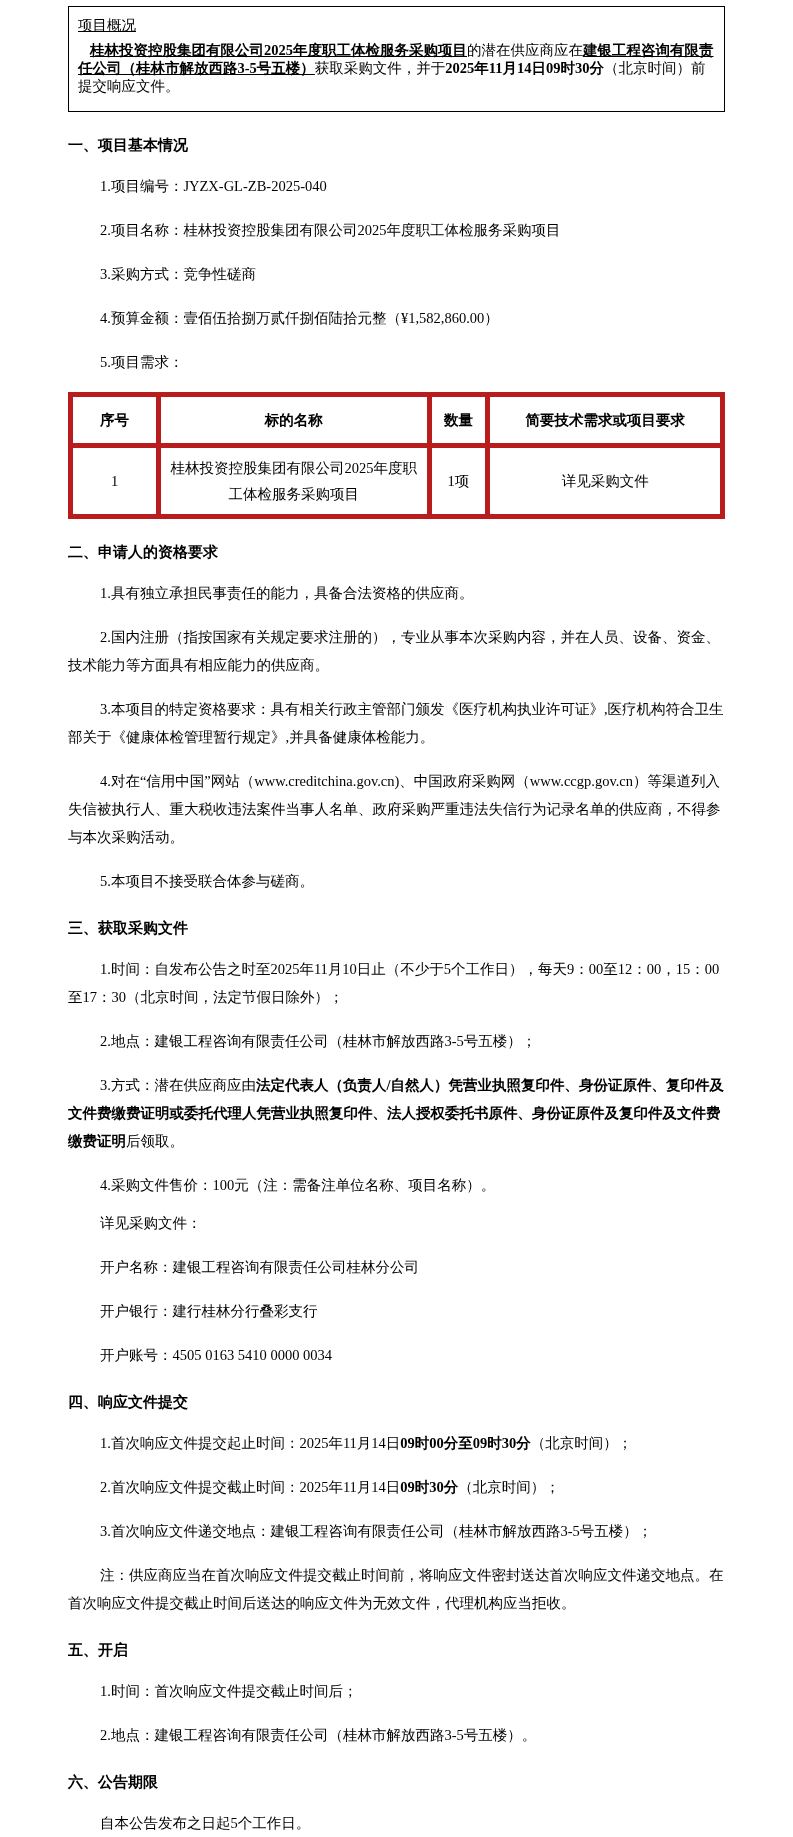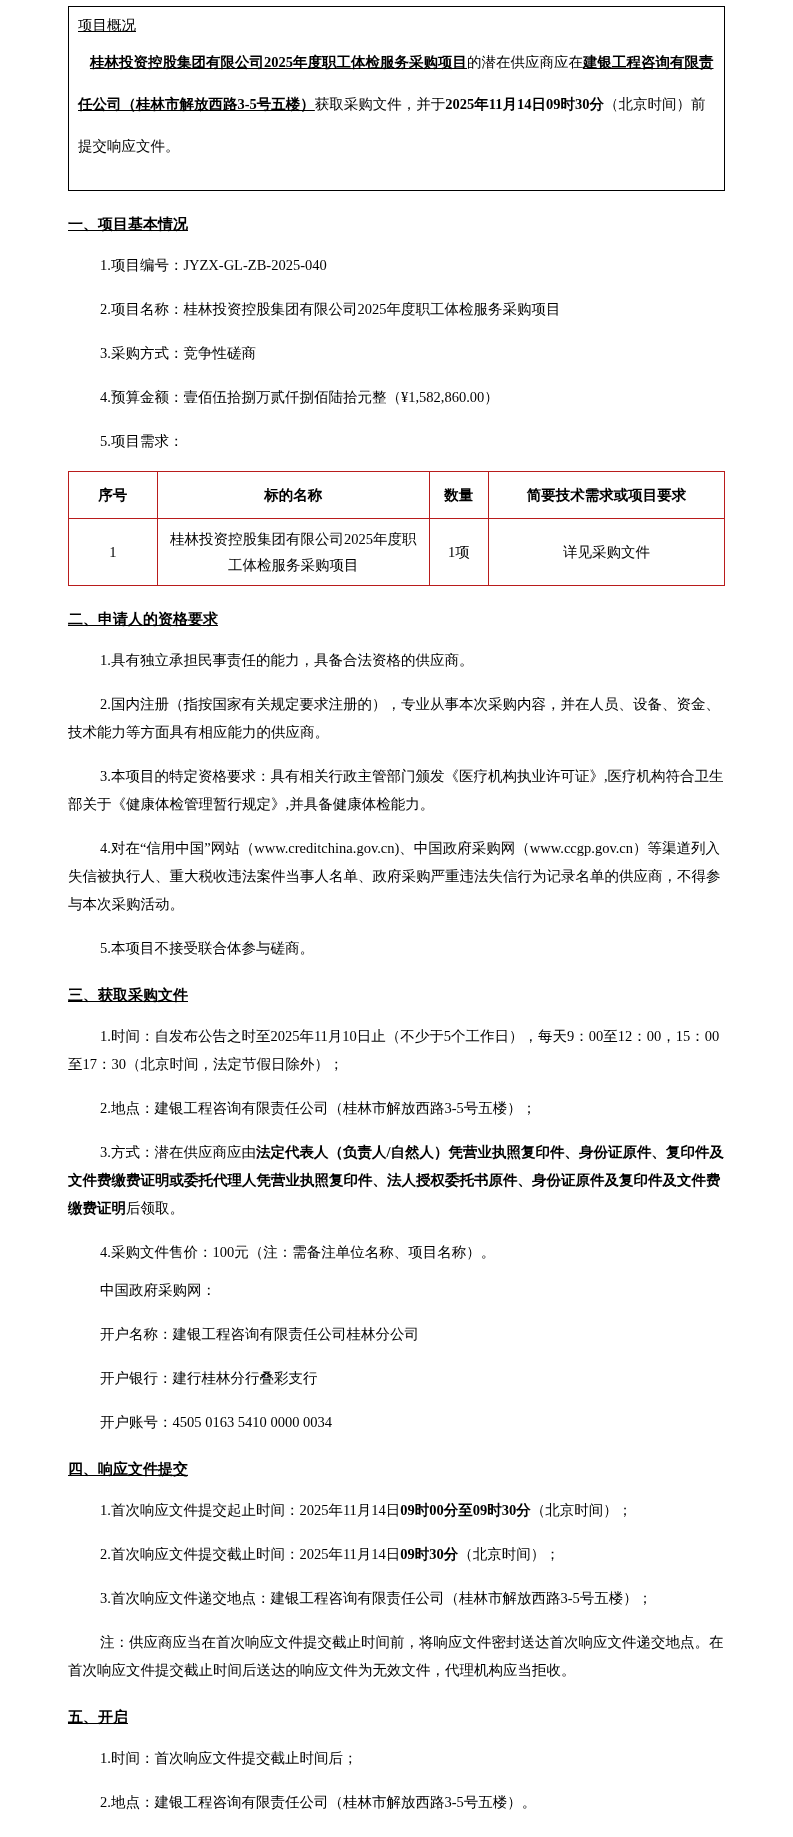--- a/index.html
+++ b/index.html
@@ -14,41 +14,41 @@
   .doc-title {
     font-size:19px; font-weight:bold; text-align:center;
     margin:0 0 12px 0; line-height:24px;
   }
 
   .overview-box {
     border:1px solid #000;
     padding:6px 9px 12px 9px;
   }
   .overview-label { line-height:24px;text-decoration:underline; }
-  .overview-text { margin:4px 0 11px 0; line-height:42px; text-indent:12px; }
+  .overview-text { margin:4px 0 4px 0; line-height:18px; text-indent:12px; }
 
   .bd { font-weight:bold; }
   .ul { text-decoration:underline; }
 
   .sec-heading {
     font-size:15px; font-weight:bold;
-    margin:22px 0 6px 0; line-height:22px;text-decoration:underline;
+    margin:22px 0 6px 0; line-height:22px;
   }
   .item {
     margin:16px 0; line-height:28px;
     text-indent:32px;
   }
   .item.tight { margin-top:-6px; }
 
   table.req-table {
     width:100%; border-collapse:collapse; margin:8px 0 4px 0;
     font-size:14.5px;
   }
   table.req-table th, table.req-table td {
-    border:1px solid #b91c1c; text-align:center; vertical-align:middle;
+    border:5px solid #b91c1c; text-align:center; vertical-align:middle;
     padding:2px 6px; line-height:26px;
   }
   table.req-table th { font-weight:bold; height:42px; }
   table.req-table td { height:62px; }
   .col-no  { width:13.5%; }
   .col-name{ width:41.5%; }
   .col-qty { width:9%; }
   .col-req { width:36%;margin-left:16px; }
 </style>
 </head>
@@ -94,21 +94,21 @@
   <p class="item">2.国内注册（指按国家有关规定要求注册的），专业从事本次采购内容，并在人员、设备、资金、技术能力等方面具有相应能力的供应商。</p>
   <p class="item">3.本项目的特定资格要求：具有相关行政主管部门颁发《医疗机构执业许可证》,医疗机构符合卫生部关于《健康体检管理暂行规定》,并具备健康体检能力。</p>
   <p class="item">4.对在“信用中国”网站（www.creditchina.gov.cn)、中国政府采购网（www.ccgp.gov.cn）等渠道列入失信被执行人、重大税收违法案件当事人名单、政府采购严重违法失信行为记录名单的供应商，不得参与本次采购活动。</p>
   <p class="item">5.本项目不接受联合体参与磋商。</p>
 
   <h2 class="sec-heading">三、获取采购文件</h2>
   <p class="item">1.时间：自发布公告之时至2025年11月10日止（不少于5个工作日），每天9：00至12：00，15：00至17：30（北京时间，法定节假日除外）；</p>
   <p class="item">2.地点：建银工程咨询有限责任公司（桂林市解放西路3-5号五楼）；</p>
   <p class="item"><span>3.方式：潜在供应商应由</span><span class="bd">法定代表人（负责人/自然人）凭营业执照复印件、身份证原件、复印件及文件费缴费证明或委托代理人凭营业执照复印件、法人授权委托书原件、身份证原件及复印件及文件费缴费证明</span><span>后领取。</span></p>
   <p class="item">4.采购文件售价：100元（注：需备注单位名称、项目名称）。</p>
-  <p class="item tight">中国政府采购网：</p>
+  <p class="item tight">详见采购文件：</p>
   <p class="item">开户名称：建银工程咨询有限责任公司桂林分公司</p>
   <p class="item">开户银行：建行桂林分行叠彩支行</p>
   <p class="item">开户账号：4505 0163 5410 0000 0034</p>
 
   <h2 class="sec-heading">四、响应文件提交</h2>
   <p class="item"><span>1.首次响应文件提交起止时间：2025年11月14日</span><span class="bd">09时00分至09时30分</span><span>（北京时间）；</span></p>
   <p class="item"><span>2.首次响应文件提交截止时间：2025年11月14日</span><span class="bd">09时30分</span><span>（北京时间）；</span></p>
   <p class="item">3.首次响应文件递交地点：建银工程咨询有限责任公司（桂林市解放西路3-5号五楼）；</p>
   <p class="item">注：供应商应当在首次响应文件提交截止时间前，将响应文件密封送达首次响应文件递交地点。在首次响应文件提交截止时间后送达的响应文件为无效文件，代理机构应当拒收。</p>
 

